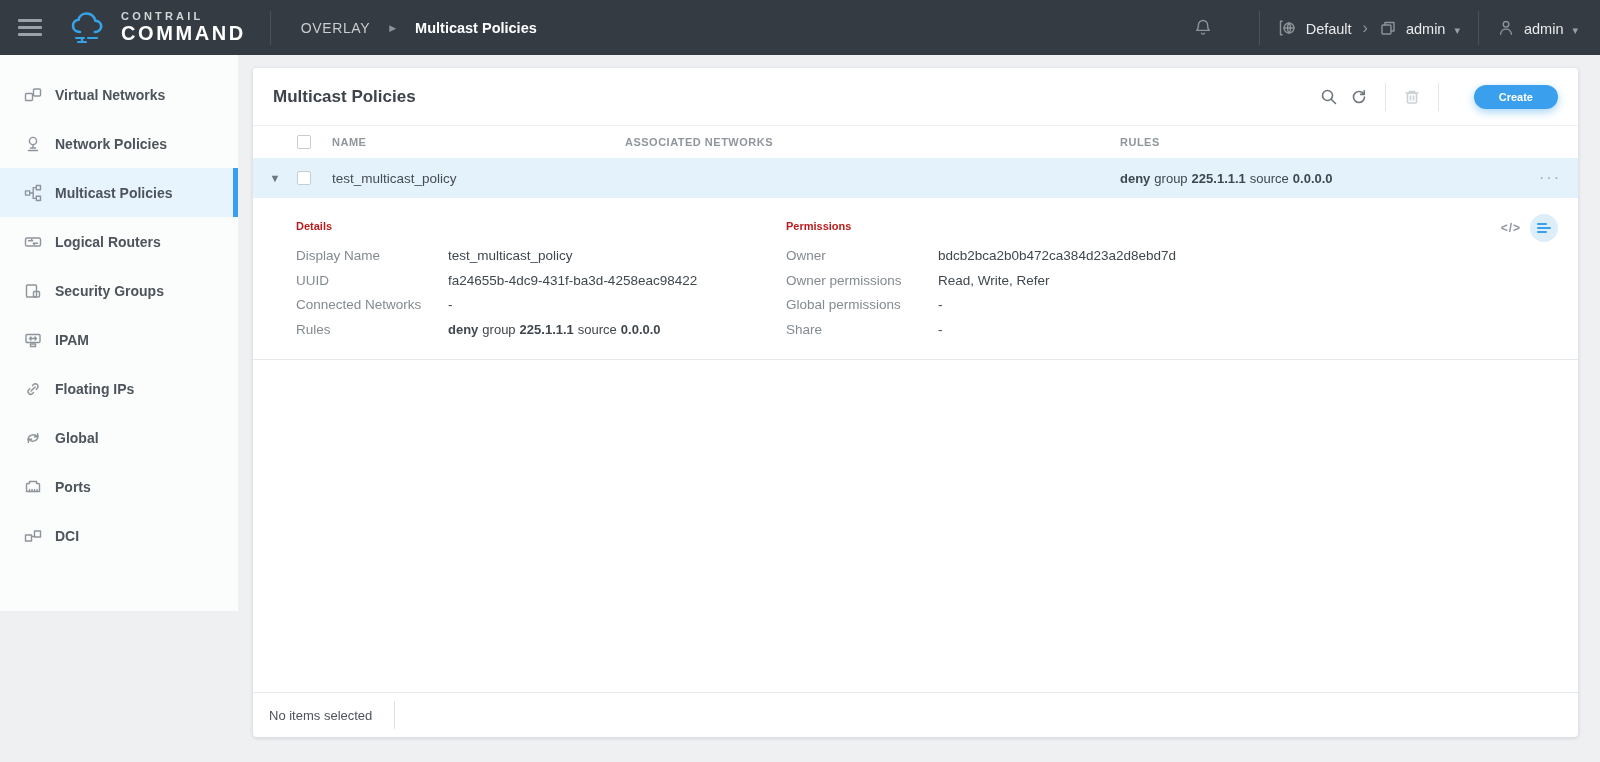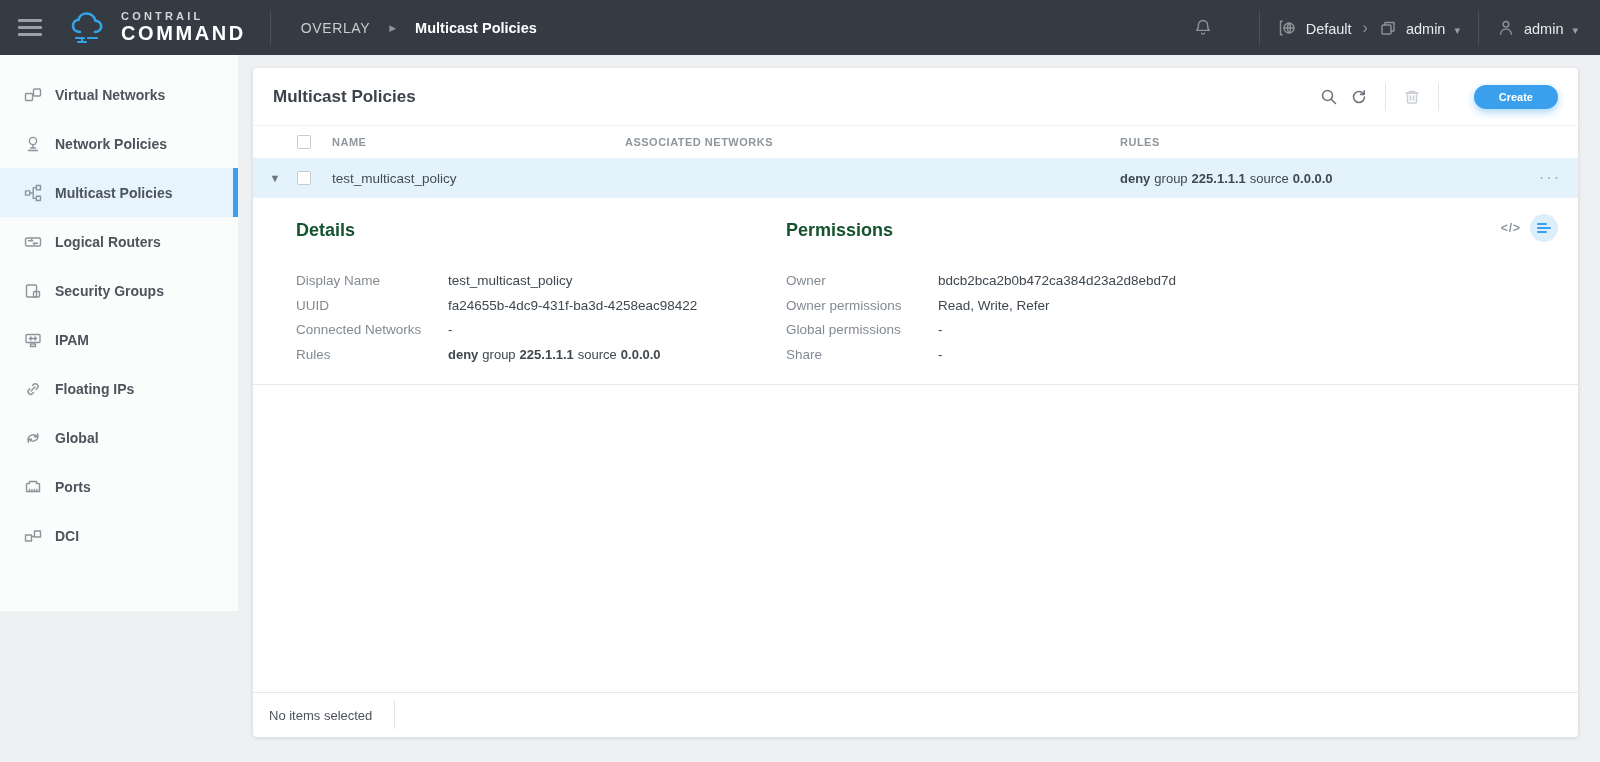--- a/index.html
+++ b/index.html
@@ -62,21 +62,21 @@
   .expander { justify-self:center; font-size:11px; color:#6e767e; cursor:pointer; line-height:1; }
   .row-name { font-weight:400; }
   .rules-text { display:flex; gap:4px; font-size:13px; color:#3f474f; }
   .rules-text .b { font-weight:700; }
   .row-actions { font-size:16px; letter-spacing:2px; color:#a3aab1; cursor:pointer; text-align:center; }
 
   
   .details-panel { display:flex; padding:10px 20px 17px 43px; border-bottom:1px solid #e7eaec; position:relative; }
   .dcol { width:490px; }
   .pcol { flex:1; }
-  .panel-h { font-size:18px; font-weight:700; color:#14532d; margin:12px 0 28px; }
+  .panel-h { font-size:11px; font-weight:700; color:#b91c1c; margin:12px 0 12px; }
   .field-row { display:flex; line-height:24.5px; font-size:13.5px; }
   .f-label { width:152px; color:#838a92; flex:0 0 auto; }
   .f-value { color:#3f474f; }
   .panel-actions { position:absolute; top:16px; right:20px; display:flex; align-items:center; gap:9px; }
   .code-toggle { font-size:12px; font-weight:700; color:#8f969d; cursor:pointer; letter-spacing:1px; }
   .list-toggle { width:28px; height:28px; border-radius:50%; background:#ddeefb; display:flex;
     align-items:center; justify-content:center; cursor:pointer; }
 
   .card-spacer { flex:1; }
   .card-footer { border-top:1px solid #e7eaec; height:45px; display:flex; align-items:center;

